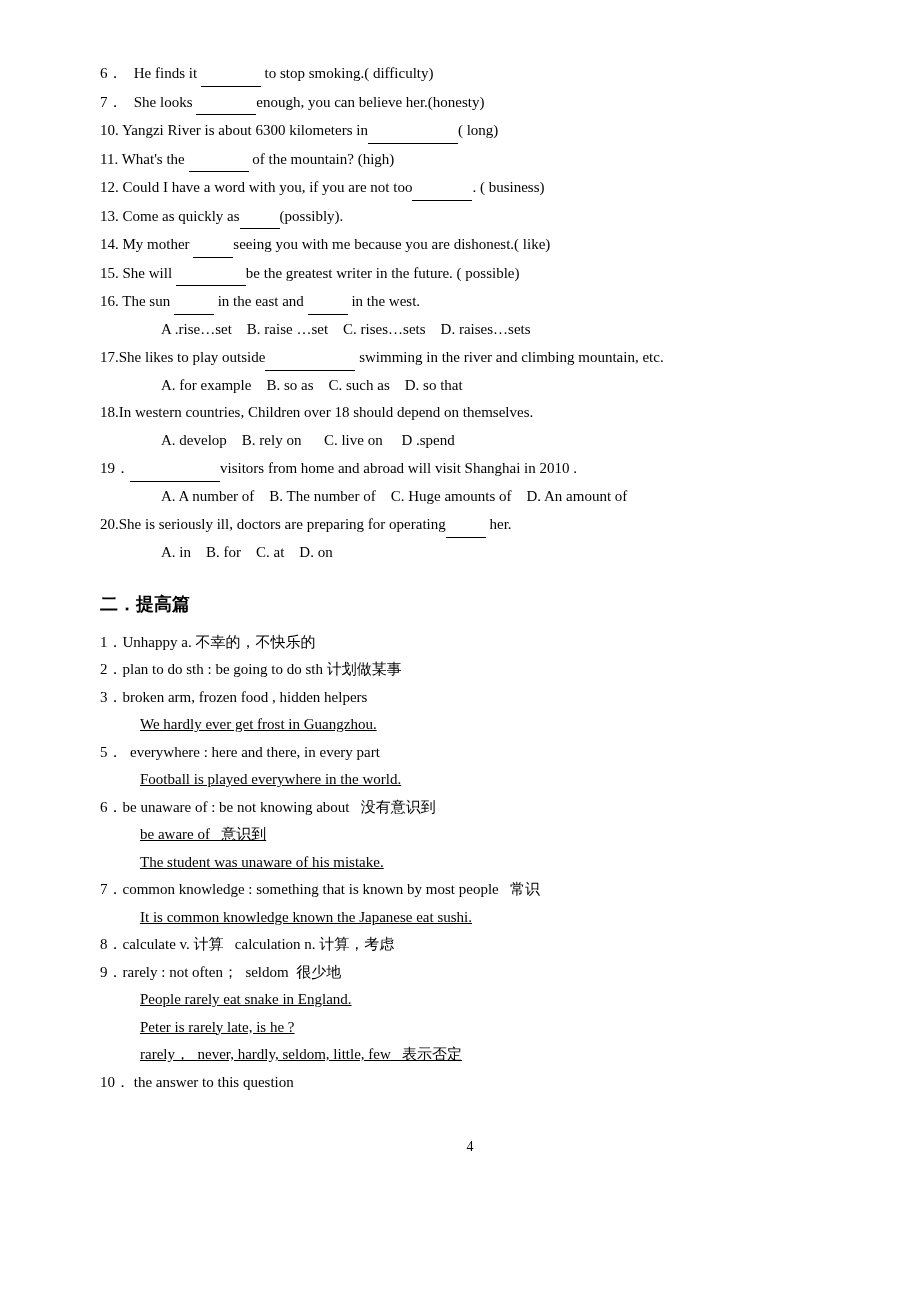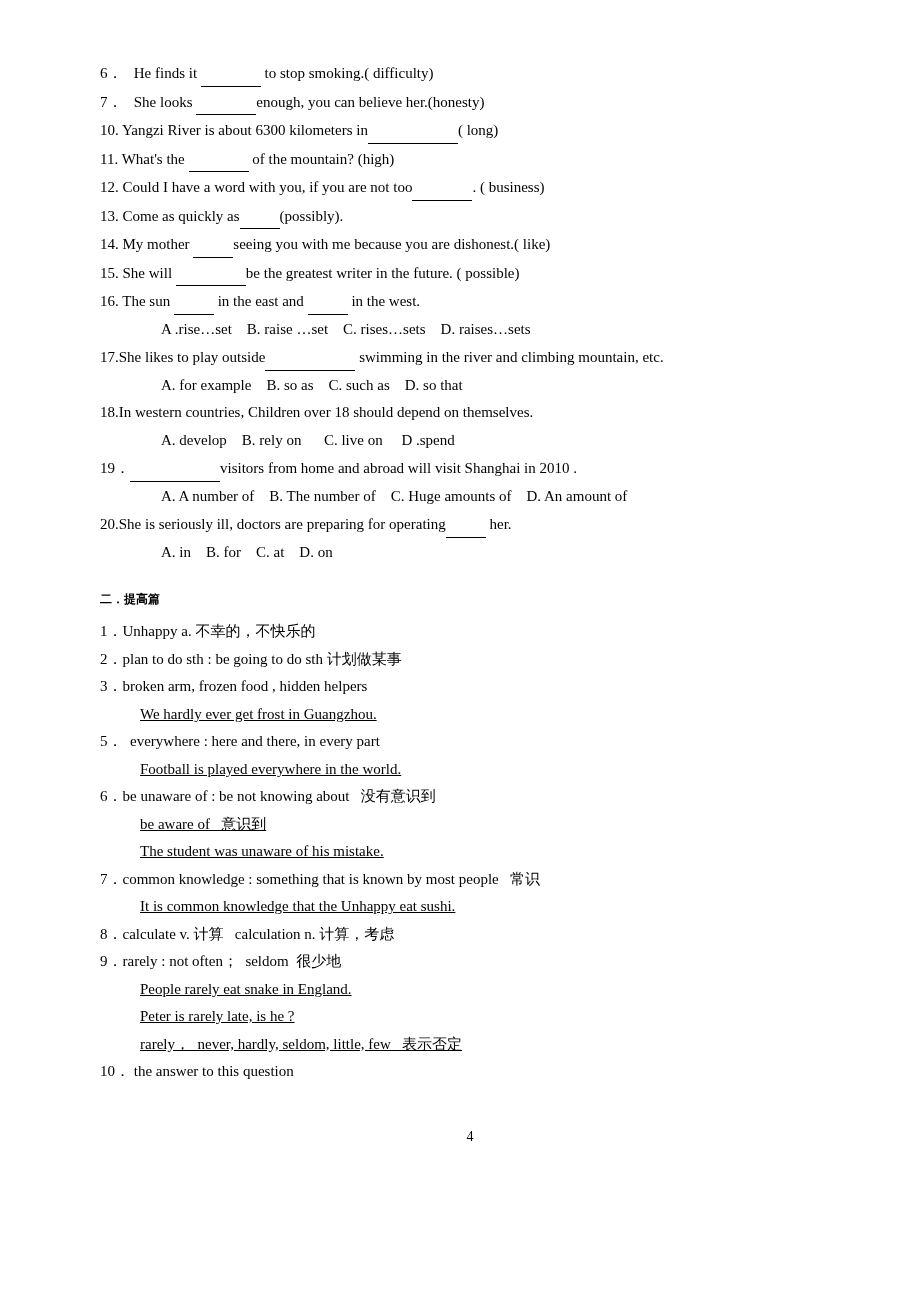--- a/index.html
+++ b/index.html
@@ -25,21 +25,21 @@
       margin-bottom: 2px;
       text-indent: 0;
       font-family: Liberation Serif, serif;
     }
     .sub-line {
       display: block;
       margin-left: 61px;
       margin-bottom: 2px;
     }
     .section-title {
-      font-size: 12px;
+      font-size: 18px;
       font-weight: bold;
       margin-top: 12px;
       margin-bottom: 10px;
     }
     .vocab-line {
       display: block;
       margin-bottom: 2px;
     }
     .vocab-sub-line {
       display: block;
@@ -178,21 +178,21 @@
       be aware of &nbsp;&nbsp;意识到
     </span>
     <span class="vocab-sub-line">
       The student was unaware of his mistake.
     </span>
 
     <span class="vocab-line">
       7．common knowledge : something that is known by most people &nbsp;&nbsp;常识
     </span>
     <span class="vocab-sub-line">
-      It is common knowledge that the Unhappy eat sushi.
+      It is common knowledge known the Japanese eat sushi.
     </span>
 
     <span class="vocab-line">
       8．calculate v. 计算 &nbsp;&nbsp;calculation n. 计算，考虑
     </span>
 
     <span class="vocab-line">
       9．rarely : not often；&nbsp; seldom &nbsp;很少地
     </span>
     <span class="vocab-sub-line">

